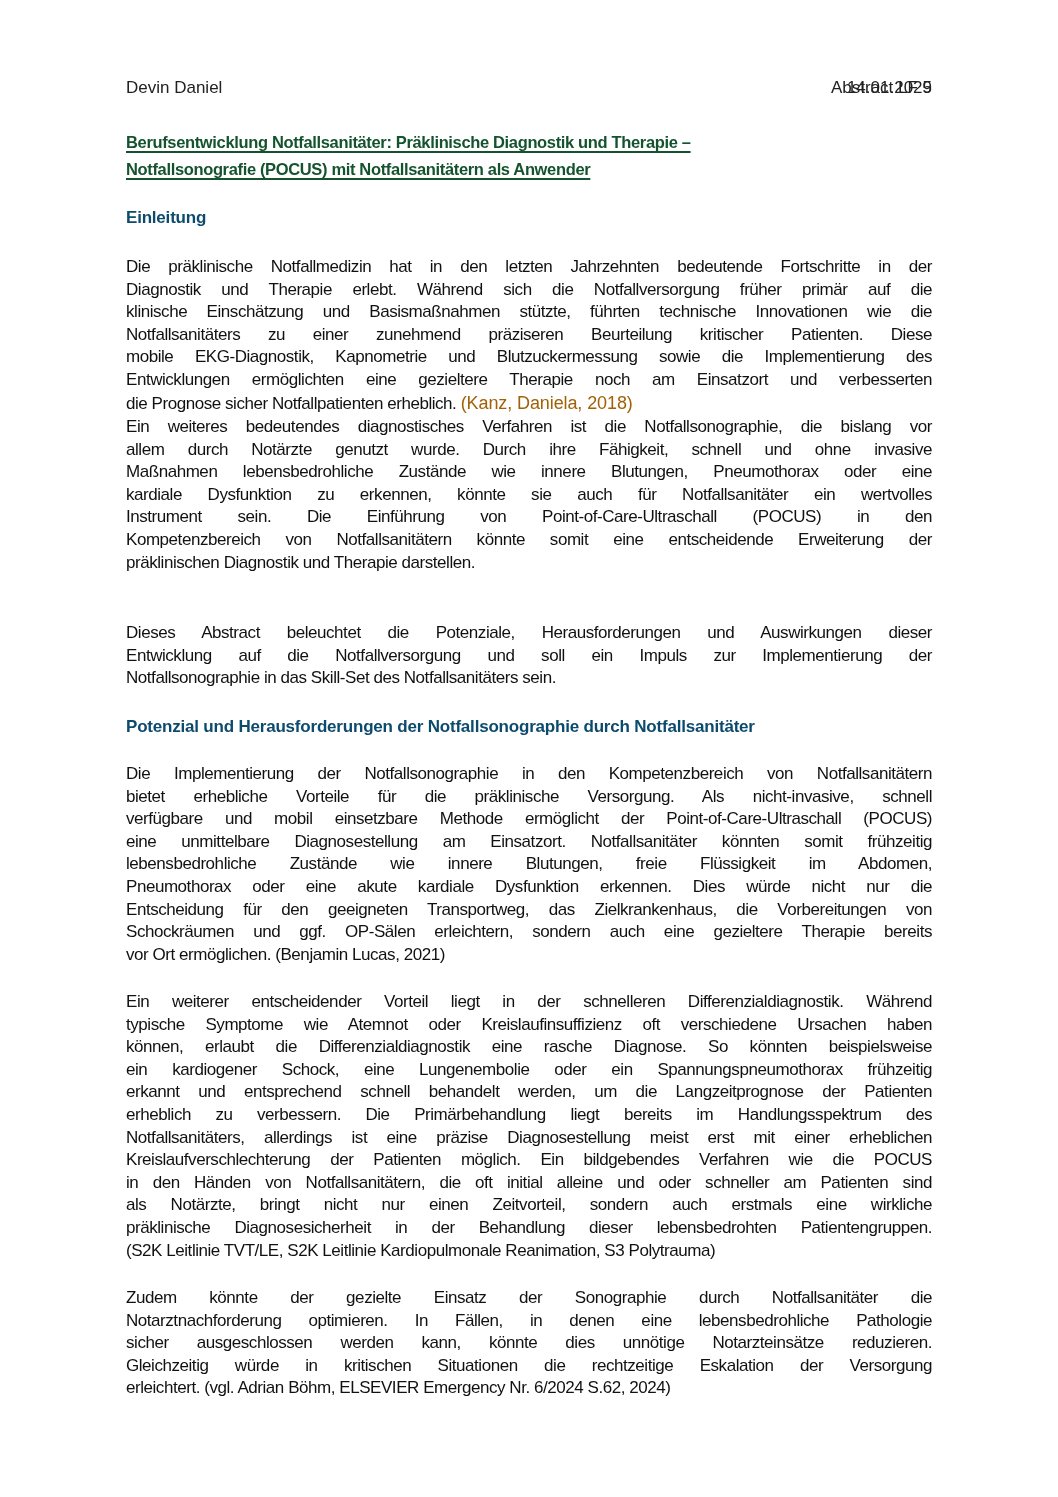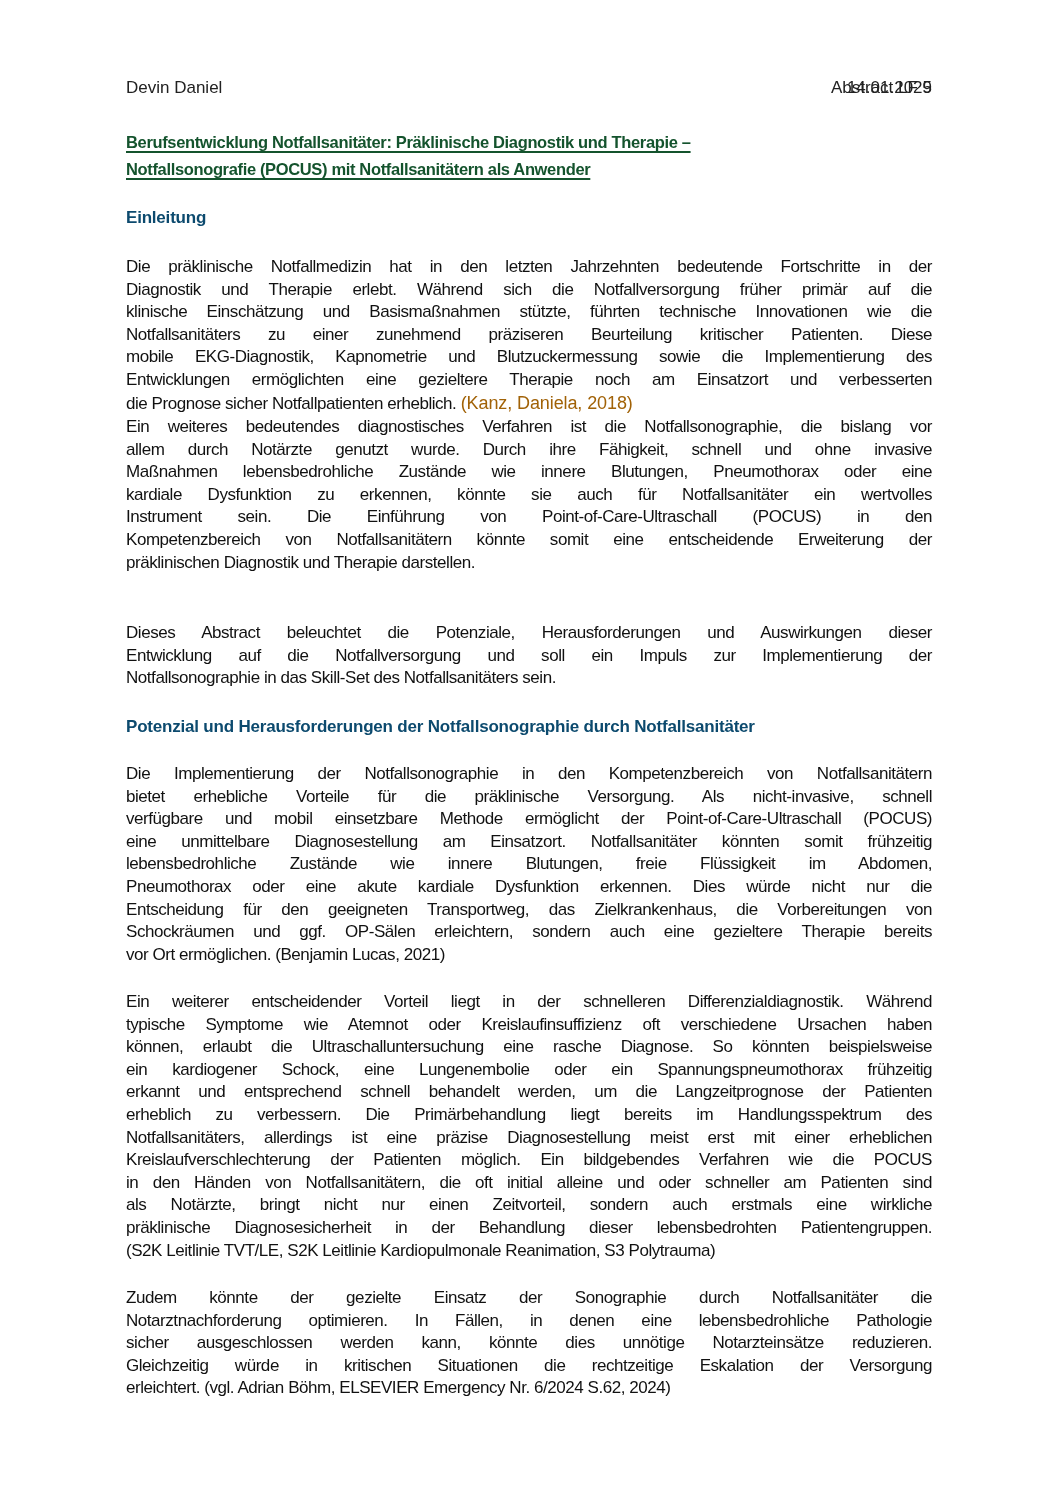--- a/index.html
+++ b/index.html
@@ -91,21 +91,21 @@
   <span class="line">lebensbedrohliche Zustände wie innere Blutungen, freie Flüssigkeit im Abdomen,</span>
   <span class="line">Pneumothorax oder eine akute kardiale Dysfunktion erkennen. Dies würde nicht nur die</span>
   <span class="line">Entscheidung für den geeigneten Transportweg, das Zielkrankenhaus, die Vorbereitungen von</span>
   <span class="line">Schockräumen und ggf. OP-Sälen erleichtern, sondern auch eine gezieltere Therapie bereits</span>
   <span class="line last">vor Ort ermöglichen. (Benjamin Lucas, 2021)</span>
 </div>
 
 <div class="para" style="top:991px;">
   <span class="line">Ein weiterer entscheidender Vorteil liegt in der schnelleren Differenzialdiagnostik. Während</span>
   <span class="line">typische Symptome wie Atemnot oder Kreislaufinsuffizienz oft verschiedene Ursachen haben</span>
-  <span class="line">können, erlaubt die Ultraschalluntersuchung eine rasche Diagnose. So könnten beispielsweise</span>
+  <span class="line">können, erlaubt die Differenzialdiagnostik eine rasche Diagnose. So könnten beispielsweise</span>
   <span class="line">ein kardiogener Schock, eine Lungenembolie oder ein Spannungspneumothorax frühzeitig</span>
   <span class="line">erkannt und entsprechend schnell behandelt werden, um die Langzeitprognose der Patienten</span>
   <span class="line">erheblich zu verbessern. Die Primärbehandlung liegt bereits im Handlungsspektrum des</span>
   <span class="line">Notfallsanitäters, allerdings ist eine präzise Diagnosestellung meist erst mit einer erheblichen</span>
   <span class="line">Kreislaufverschlechterung der Patienten möglich. Ein bildgebendes Verfahren wie die POCUS</span>
   <span class="line">in den Händen von Notfallsanitätern, die oft initial alleine und oder schneller am Patienten sind</span>
   <span class="line">als Notärzte, bringt nicht nur einen Zeitvorteil, sondern auch erstmals eine wirkliche</span>
   <span class="line">präklinische Diagnosesicherheit in der Behandlung dieser lebensbedrohten Patientengruppen.</span>
   <span class="line last">(S2K Leitlinie TVT/LE, S2K Leitlinie Kardiopulmonale Reanimation, S3 Polytrauma)</span>
 </div>

